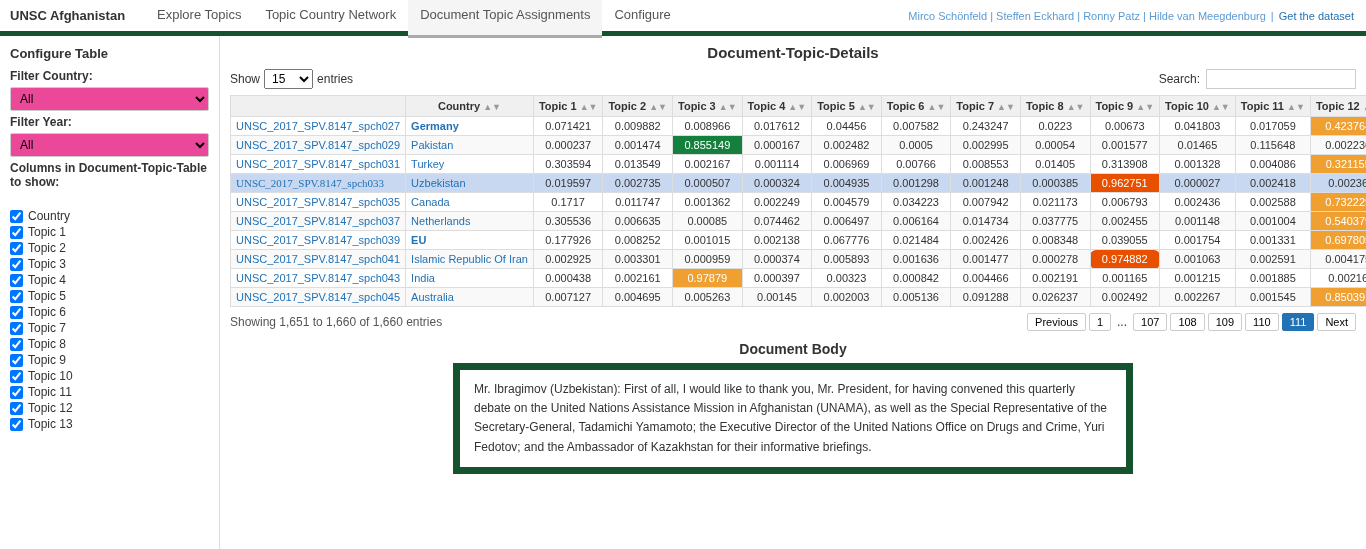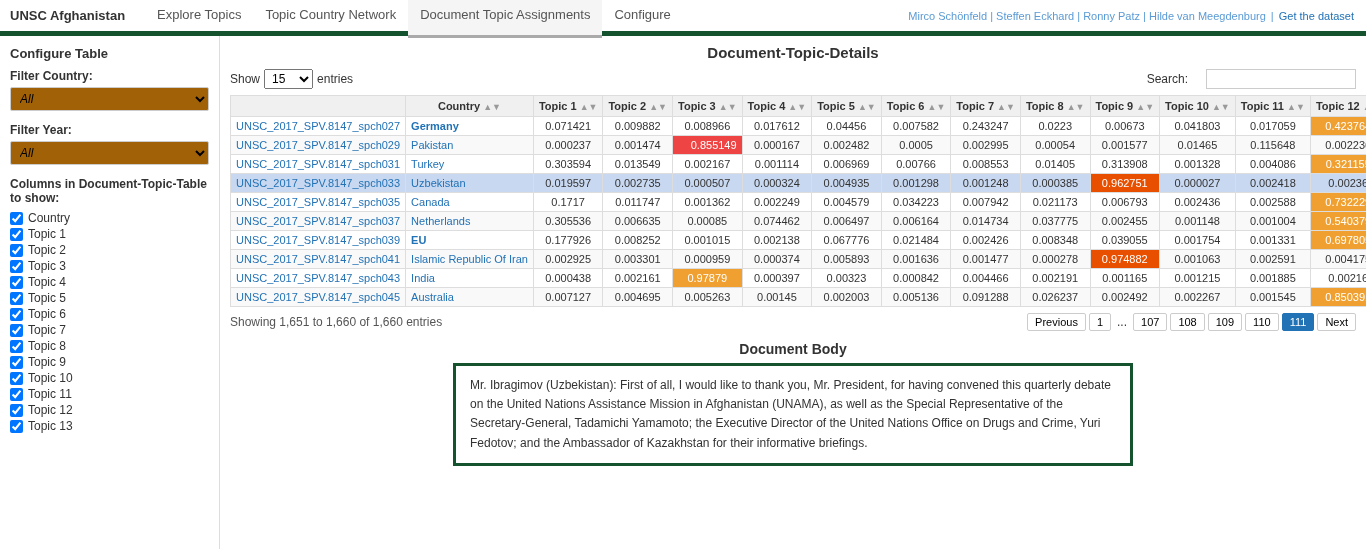--- a/index.html
+++ b/index.html
@@ -67,28 +67,27 @@
       font-weight: bold;
       margin-bottom: 4px;
       color: #333;
     }
     .filter-select {
       width: 100%;
       padding: 3px 5px;
       font-size: 12px;
       border: 1px solid #ccc;
       border-radius: 2px;
-      margin-bottom: 12px;
-      background: #a16207;
-      font-style: italic;
+      margin-bottom: 4px;
+      background: #ec4899;
     }
     .columns-label {
       font-size: 12px;
       font-weight: bold;
-      margin-bottom: 6px;
+      margin-bottom: 20px;
     }
     .select-buttons {
       display: flex;
       gap: 6px;
       margin-bottom: 8px;
     }
     .select-btn {
       padding: 3px 8px;
       font-size: 11px;
       border: 1px solid #ccc;
@@ -132,21 +131,21 @@
       align-items: center;
       gap: 4px;
     }
     .show-entries select {
       font-size: 12px;
       padding: 1px 3px;
     }
     .search-box {
       display: flex;
       align-items: center;
-      gap: 18px;
+      gap: 6px;
       font-size: 12px;
     }
     .search-box input {
       border: 1px solid #ccc;
       padding: 2px 5px;
       font-size: 12px;
       width: 150px;
     }
 
     
@@ -213,21 +212,21 @@
 
     
     .doc-body-title {
       text-align: center;
       font-size: 14px;
       font-weight: bold;
       margin-top: 10px;
       margin-bottom: 6px;
     }
     .doc-body-text {
-      border: 3px solid #14532d;
+      border: 7px solid #14532d;
       background: #fff;
       padding: 10px 14px;
       font-size: 12px;
       line-height: 1.6;
       color: #333;
       max-width: 680px;
       margin: 0 auto;
     }
   </style>
 </head>
@@ -376,21 +375,21 @@
             <td>0.00673</td>
             <td>0.041803</td>
             <td>0.017059</td>
             <td style="background: rgb(240, 160, 48); color: rgb(255, 255, 255);">0.423764</td>
           </tr>
           <tr>
             <td style="color: rgb(34, 114, 182); cursor: pointer;">UNSC_2017_SPV.8147_spch029</td>
             <td style="text-align: left; color: rgb(34, 114, 182); margin-left: 25px;">Pakistan</td>
             <td>0.000237</td>
             <td>0.001474</td>
-            <td style="background: #ef4444; color: rgb(255, 255, 255); text-align: right;">0.855149</td>
+            <td style="background: #15803d; color: rgb(255, 255, 255);">0.855149</td>
             <td>0.000167</td>
             <td>0.002482</td>
             <td>0.0005</td>
             <td>0.002995</td>
             <td>0.00054</td>
             <td>0.001577</td>
             <td>0.01465</td>
             <td>0.115648</td>
             <td>0.002236</td>
           </tr>
@@ -404,21 +403,21 @@
             <td>0.006969</td>
             <td>0.00766</td>
             <td>0.008553</td>
             <td>0.01405</td>
             <td>0.313908</td>
             <td>0.001328</td>
             <td>0.004086</td>
             <td style="background: rgb(240, 160, 48); color: rgb(255, 255, 255);">0.321155</td>
           </tr>
           <tr class="highlight-row">
-            <td style="color: rgb(34, 114, 182); cursor: pointer;">UNSC_2017_SPV.8147_spch033</td>
+            <td style="color: rgb(34, 114, 182); cursor: pointer; font-family: Liberation Serif, serif;">UNSC_2017_SPV.8147_spch033</td>
             <td style="text-align: left; color: rgb(34, 114, 182);">Uzbekistan</td>
             <td>0.019597</td>
             <td>0.002735</td>
             <td>0.000507</td>
             <td>0.000324</td>
             <td>0.004935</td>
             <td>0.001298</td>
             <td>0.001248</td>
             <td>0.000385</td>
             <td style="background: rgb(232, 80, 0); color: rgb(255, 255, 255);">0.962751</td>
@@ -478,21 +477,21 @@
             <td style="color: rgb(34, 114, 182); cursor: pointer;">UNSC_2017_SPV.8147_spch041</td>
             <td style="text-align: left; color: rgb(34, 114, 182);">Islamic Republic Of Iran</td>
             <td>0.002925</td>
             <td>0.003301</td>
             <td>0.000959</td>
             <td>0.000374</td>
             <td>0.005893</td>
             <td>0.001636</td>
             <td>0.001477</td>
             <td>0.000278</td>
-            <td style="background: rgb(232, 80, 0); color: rgb(255, 255, 255);">0.974882</td>
+            <td style="background: rgb(232, 80, 0); color: rgb(255, 255, 255); border-radius: 6px;">0.974882</td>
             <td>0.001063</td>
             <td>0.002591</td>
             <td>0.004175</td>
           </tr>
           <tr>
             <td style="color: rgb(34, 114, 182); cursor: pointer;">UNSC_2017_SPV.8147_spch043</td>
             <td style="text-align: left; color: rgb(34, 114, 182);">India</td>
             <td>0.000438</td>
             <td>0.002161</td>
             <td style="background: rgb(240, 160, 48); color: rgb(255, 255, 255);">0.97879</td>

